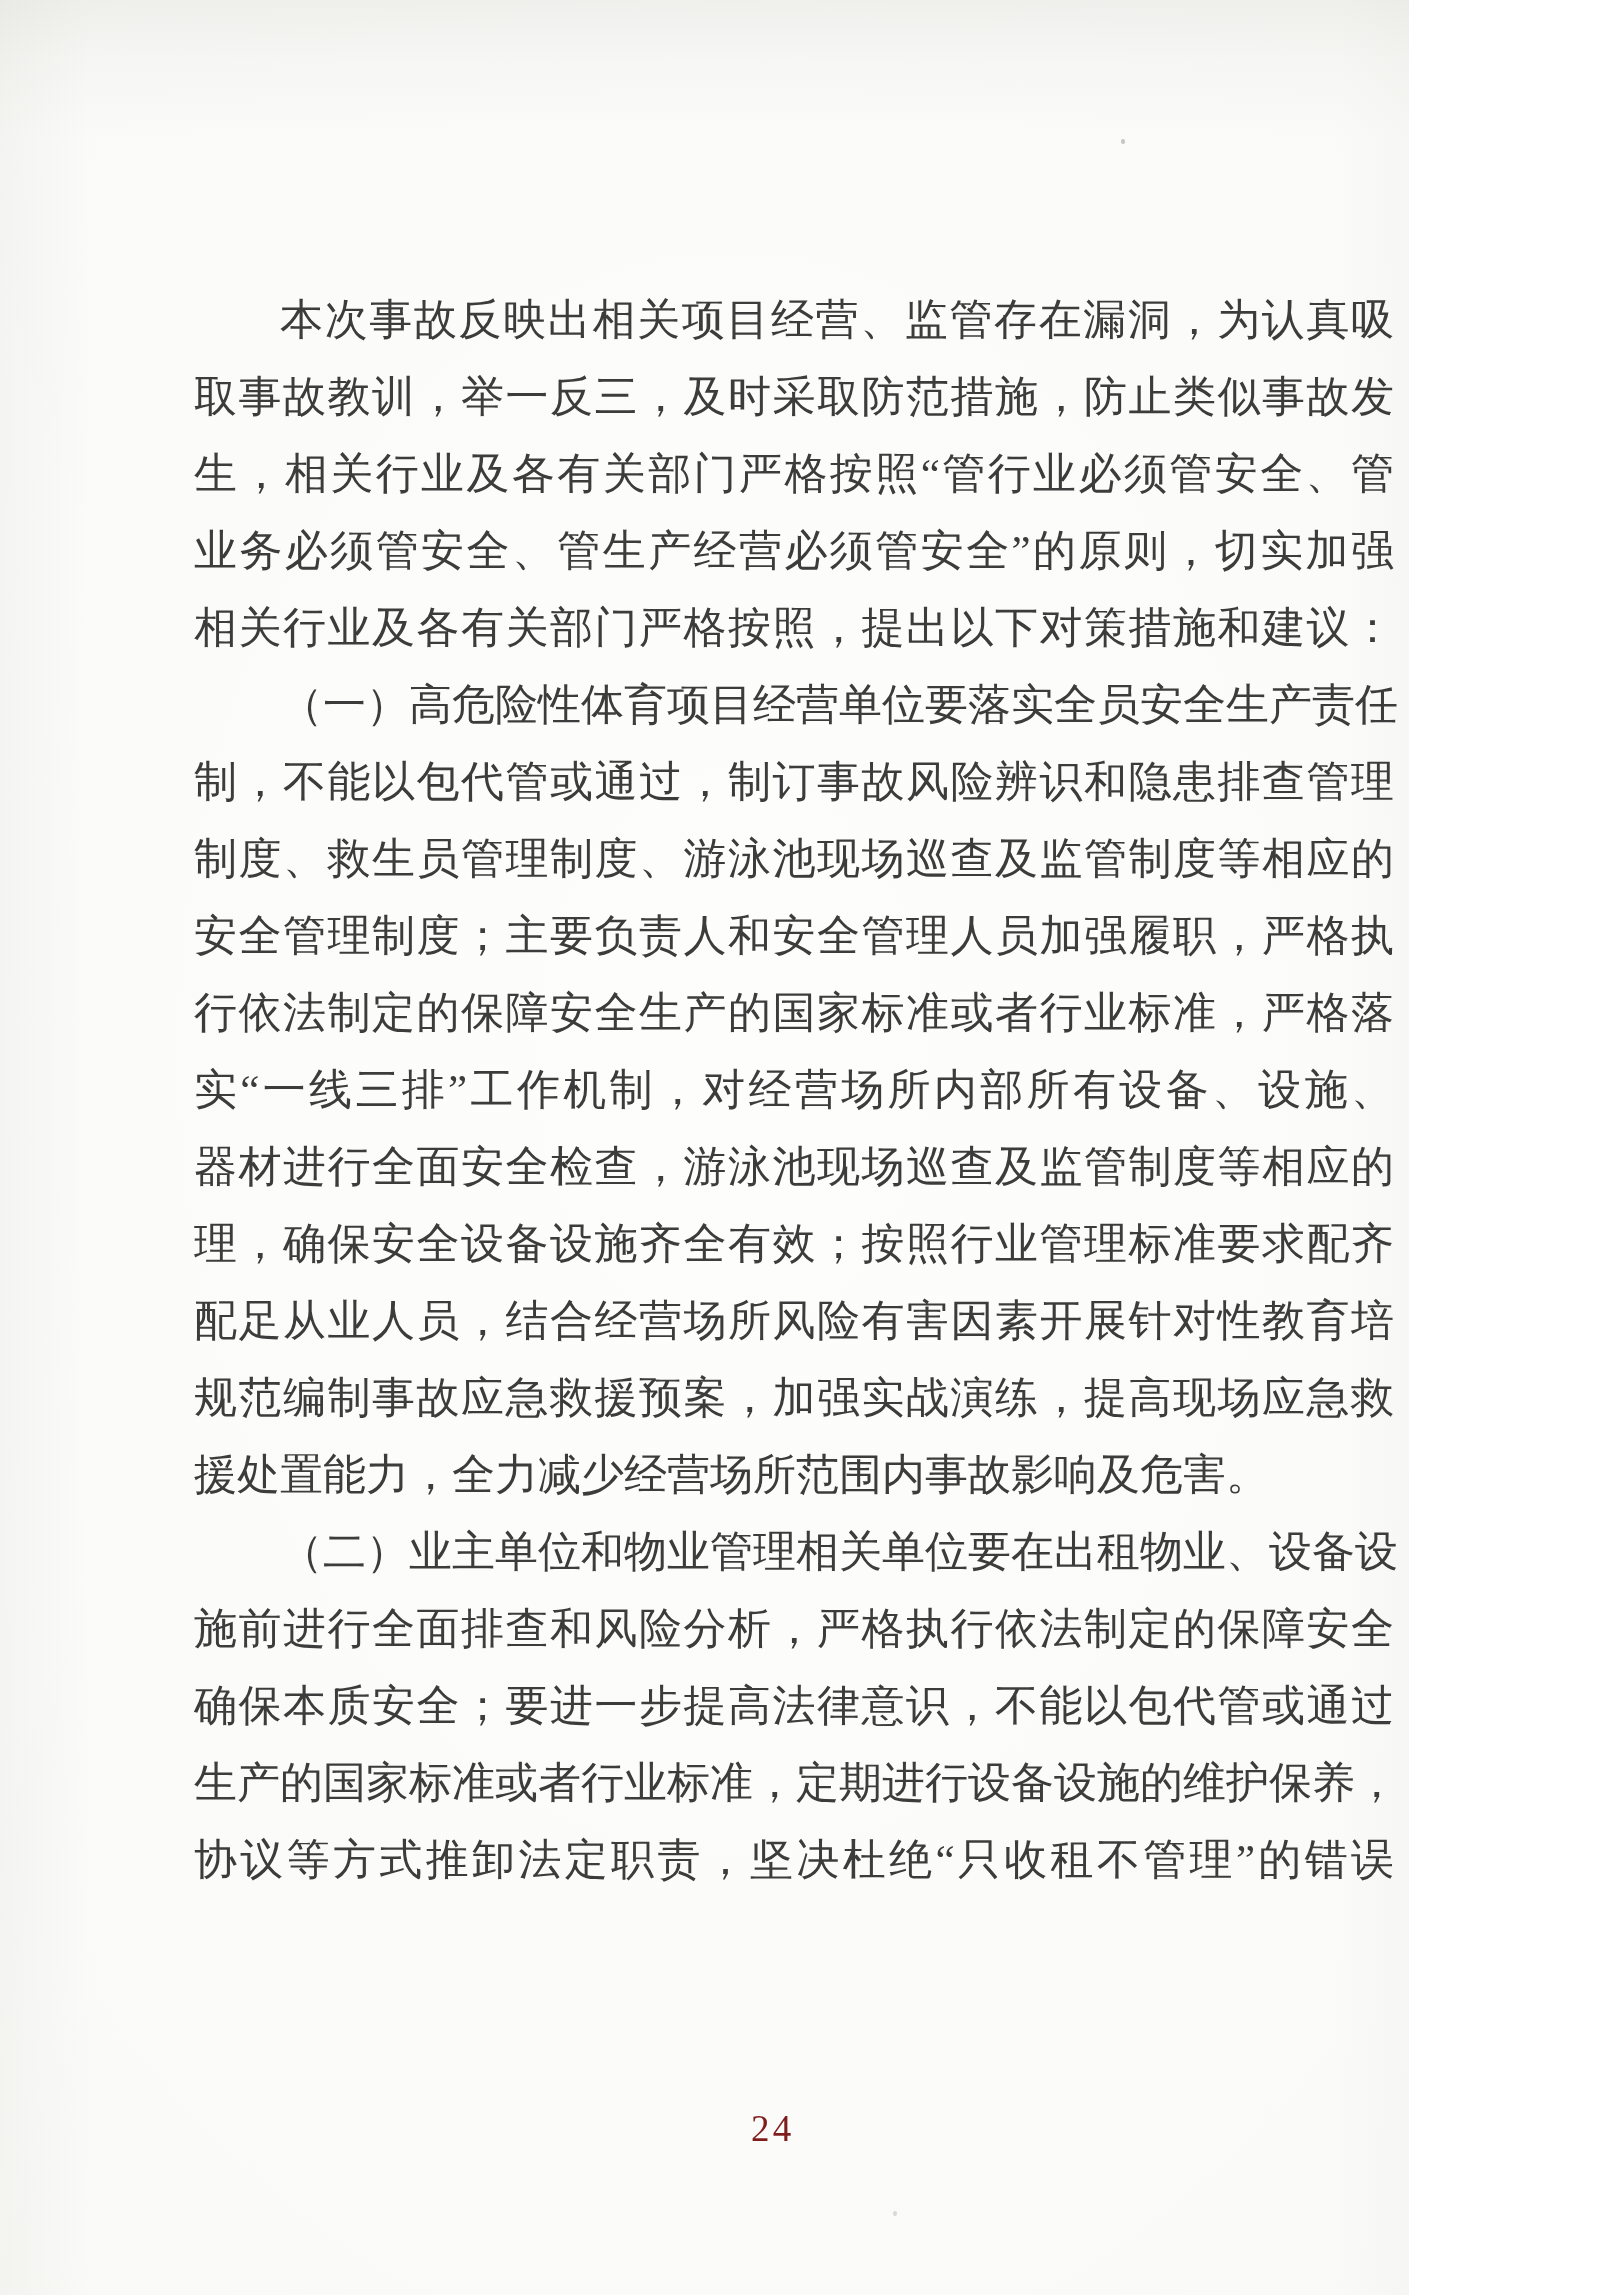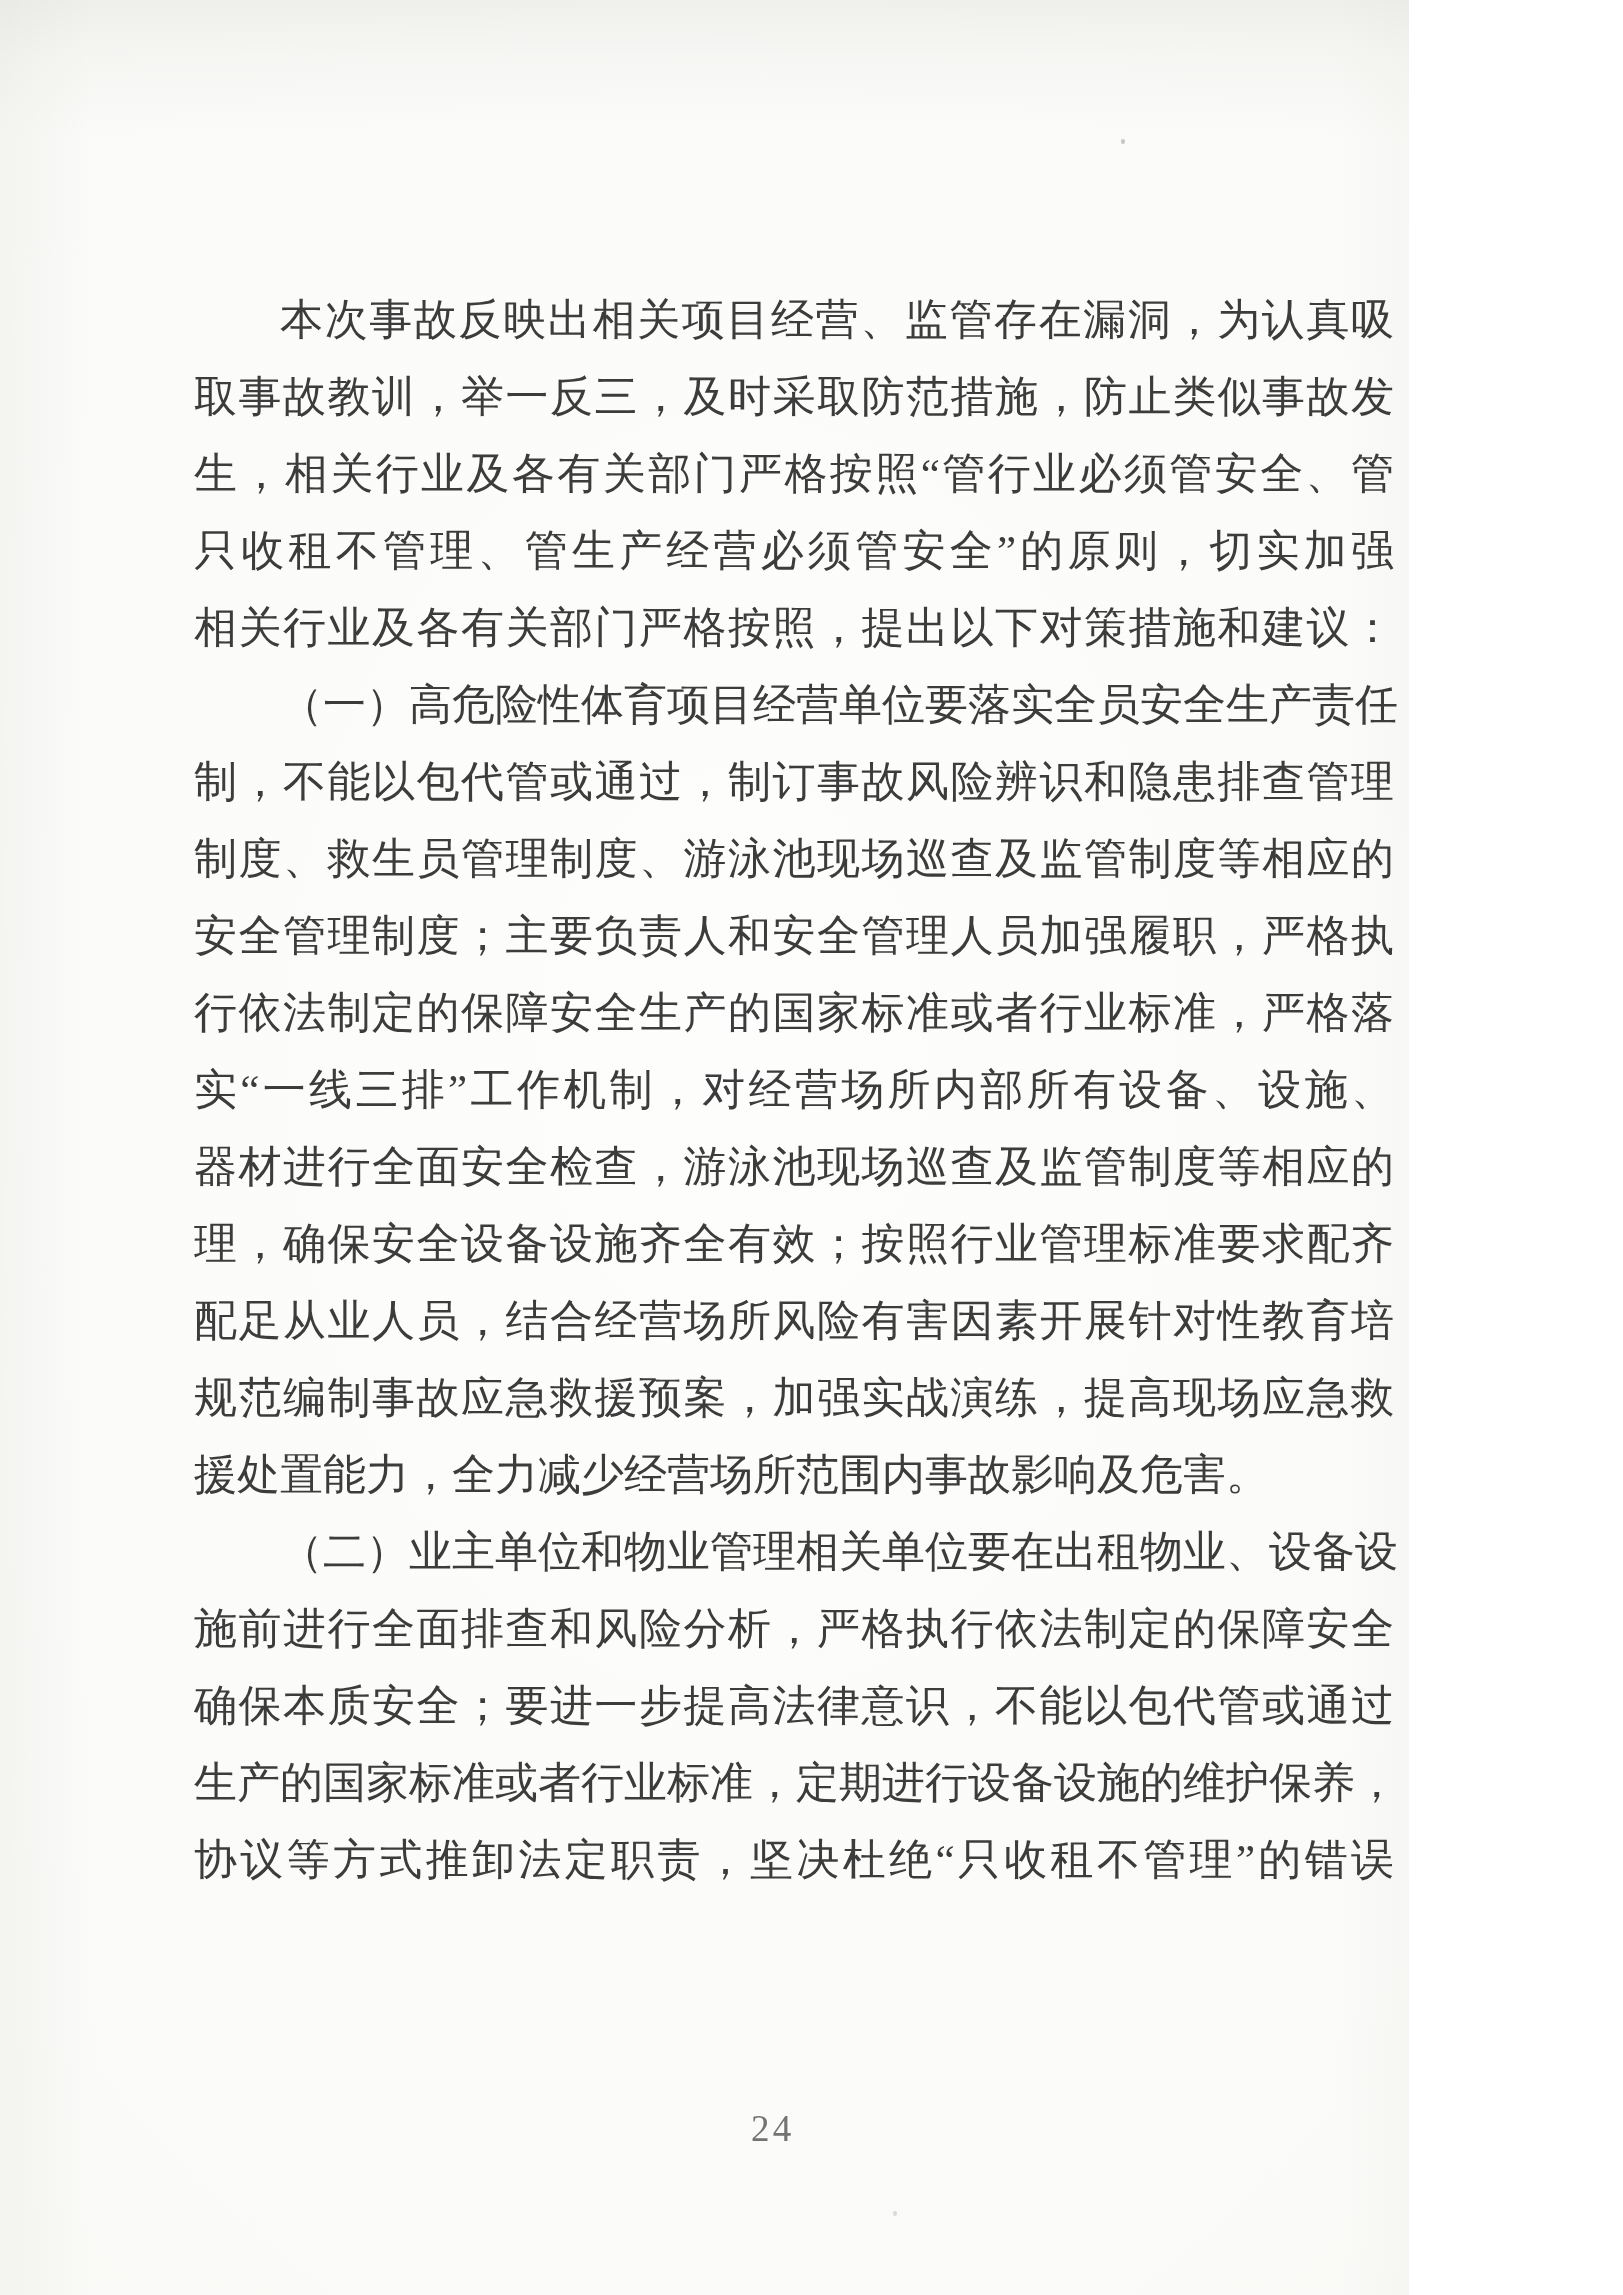--- a/index.html
+++ b/index.html
@@ -53,42 +53,42 @@
   .line.indent {
     text-indent: 2em;
   }
   .page-number {
     position: absolute;
     left: 751px;
     top: 2109px;
     font-size: 37px;
     line-height: 39px;
     letter-spacing: 3.3px;
-    color: #737373;
+    color: #7f1d1d;
   }
   .speck {
     position: absolute;
     width: 3.9px;
     height: 4.6px;
     border-radius: 50%;
     background: #9a9a96;
     opacity: 0.55;
   }
   .speck.s1 { left: 1121px; top: 139px; }
   .speck.s2 { left: 893px; top: 2211px; opacity: 0.35; }
 </style>
 </head>
 <body>
 
 <div class="page">
   <div class="textblock">
     <div class="line indent">本次事故反映出相关项目经营、监管存在漏洞，为认真吸</div>
     <div class="line">取事故教训，举一反三，及时采取防范措施，防止类似事故发</div>
     <div class="line">生，相关行业及各有关部门严格按照“管行业必须管安全、管</div>
-    <div class="line">只收租不管理、管生产经营必须管安全”的原则，切实加强</div>
+    <div class="line">业务必须管安全、管生产经营必须管安全”的原则，切实加强</div>
     <div class="line">相关行业及各有关部门严格按照，提出以下对策措施和建议：</div>
     <div class="line indent">（一）高危险性体育项目经营单位要落实全员安全生产责任</div>
     <div class="line">制，不能以包代管或通过，制订事故风险辨识和隐患排查管理</div>
     <div class="line">制度、救生员管理制度、游泳池现场巡查及监管制度等相应的</div>
     <div class="line">安全管理制度；主要负责人和安全管理人员加强履职，严格执</div>
     <div class="line">行依法制定的保障安全生产的国家标准或者行业标准，严格落</div>
     <div class="line">实“一线三排”工作机制，对经营场所内部所有设备、设施、</div>
     <div class="line">器材进行全面安全检查，游泳池现场巡查及监管制度等相应的</div>
     <div class="line">理，确保安全设备设施齐全有效；按照行业管理标准要求配齐</div>
     <div class="line">配足从业人员，结合经营场所风险有害因素开展针对性教育培</div>

